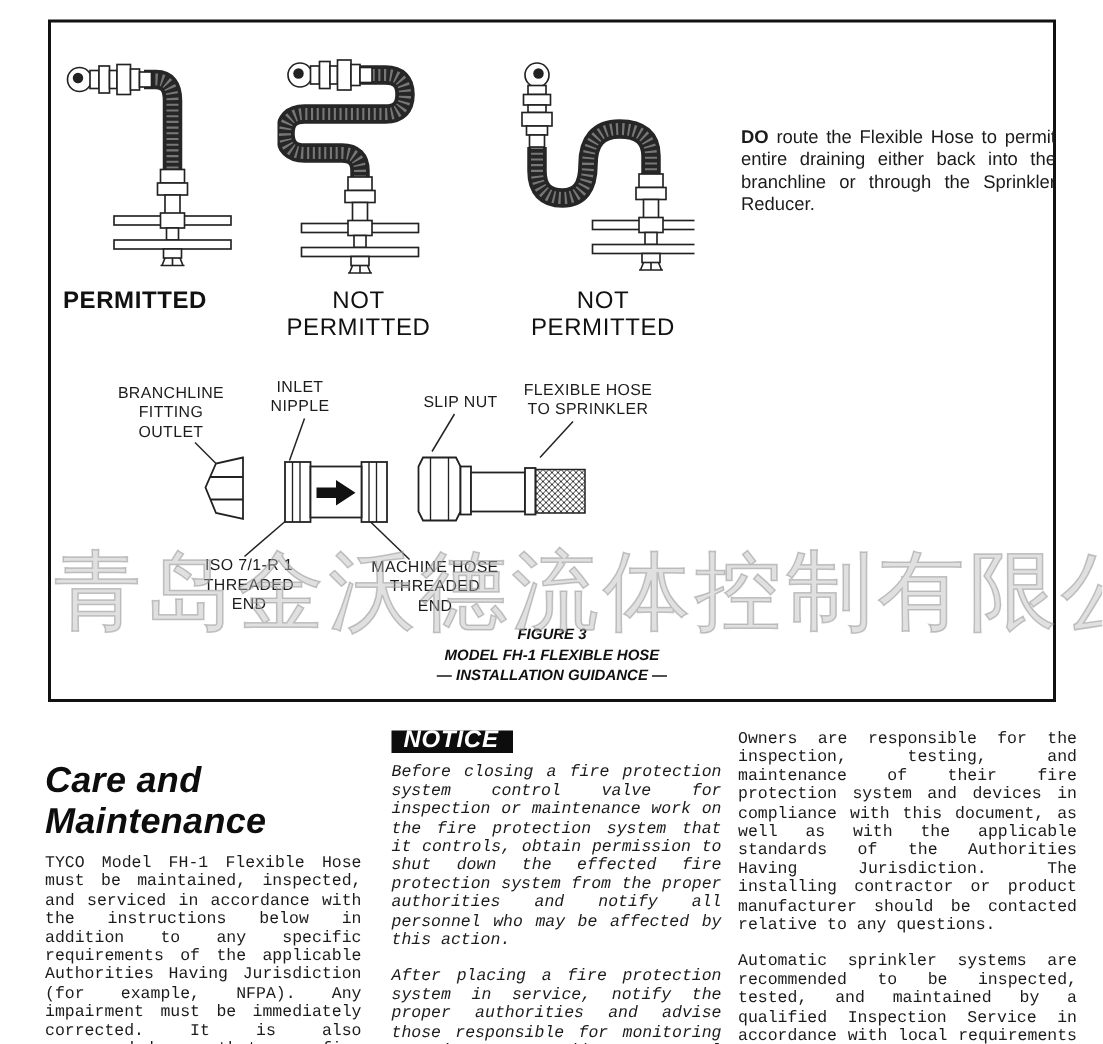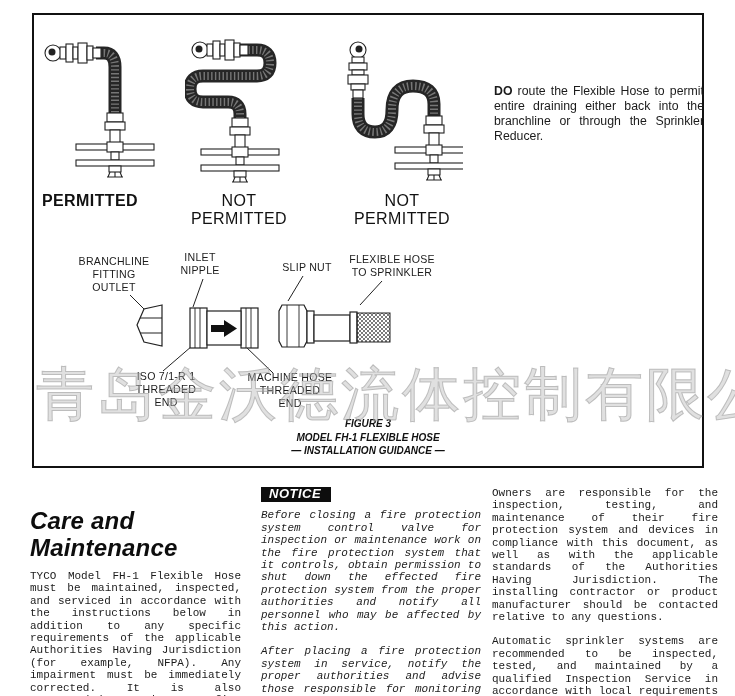--- a/index.html
+++ b/index.html
@@ -24,21 +24,21 @@
              z-index:6;pointer-events:none;font-family:Liberation Sans, sans-serif;margin-top:30px;}
   
   .col{font-size:11px;line-height:12.4px;text-align:justify;color:#1b1b1b;}
   .col p{margin:0 0 12px 0;font-family:Liberation Mono, monospace;}
   #care-col{left:30px;top:508px;width:211px;}
   #care-heading{font-size:24px;line-height:26.5px;font-weight:bold;font-style:italic;color:#0d0d0d;
                 letter-spacing:.2px;margin-bottom:9px;text-align:left;}
   #notice-col{left:261px;top:487px;width:220px;}
   #notice-col p{font-style:italic;}
   #notice-badge{display:inline-block;background:#0d0d0d;color:#fff;font-weight:bold;font-style:italic;
-                font-size:13px;padding:1px 10px 2px 8px;letter-spacing:.5px;margin-bottom:7px;}
+                font-size:16px;padding:1px 10px 2px 8px;letter-spacing:.5px;margin-bottom:7px;}
   #owners-col{left:492px;top:487px;width:226px;}
   svg{display:block;}
 </style>
 </head>
 <body>
 
 <div id="page">
 
   <svg width="0" height="0" aria-hidden="true">
     <defs>

